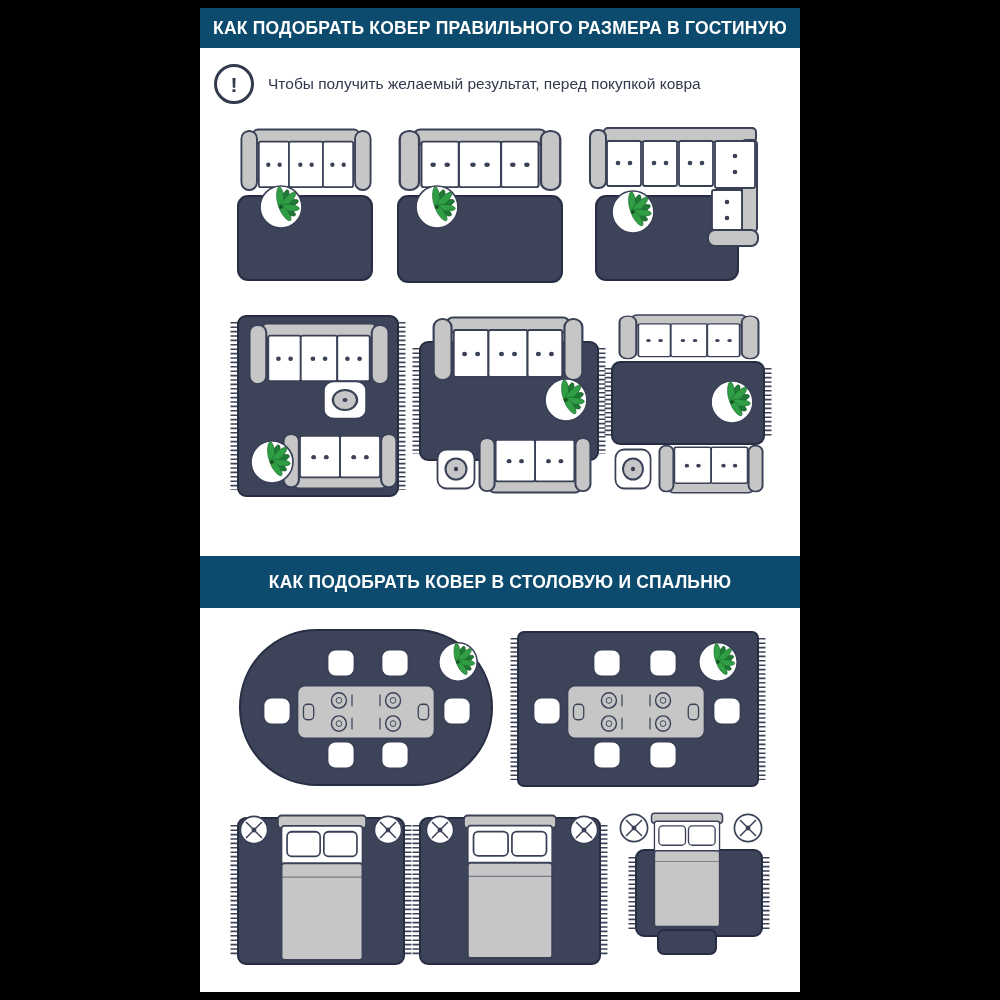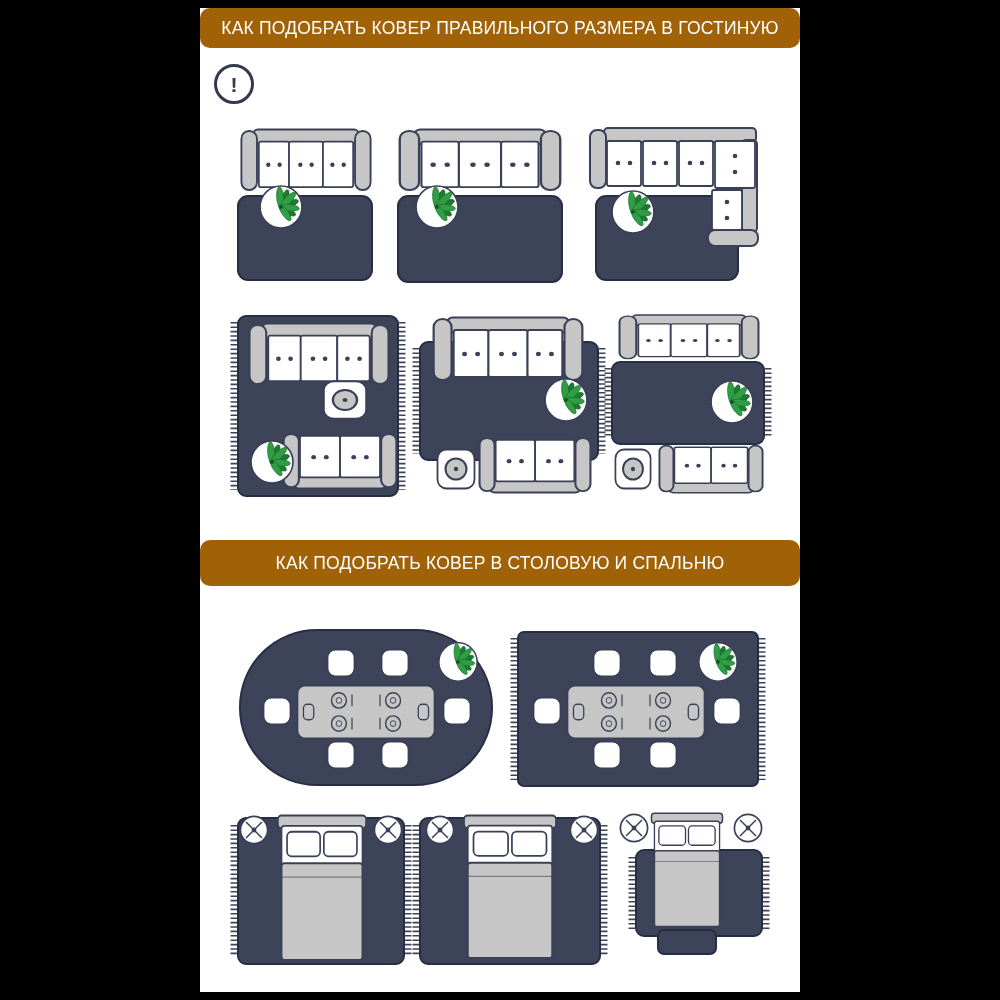--- a/index.html
+++ b/index.html
@@ -8,28 +8,27 @@
     font-family:"Liberation Sans","DejaVu Sans",sans-serif;
     position:relative;overflow:hidden;
   }
   .page{position:absolute;inset:0;background:#000;}
   .content{
     position:absolute;left:200px;top:8px;width:600px;height:984px;
     background:#fff;
   }
   .section-header{
     position:absolute;left:0;width:600px;
-    background:#a16207;color:#fff;
+    background:#0c4a6e;color:#fff;
     display:flex;align-items:center;justify-content:center;
-    font-weight:normal;font-size:17.5px;letter-spacing:.2px;
+    font-weight:bold;font-size:17.5px;letter-spacing:.2px;
     text-align:center;
-    border-radius:10px;
   }
   .header-1{top:0;height:40px;}
-  .header-2{top:532px;height:46px;}
+  .header-2{top:548px;height:52px;}
   .warning{position:absolute;left:14px;top:56px;width:572px;display:flex;align-items:center;gap:14px;}
   .warn-icon{
     flex:0 0 auto;width:34px;height:34px;border:3px solid #333a4d;border-radius:50%;
     display:flex;align-items:center;justify-content:center;
     color:#333a4d;font-weight:bold;font-size:21px;line-height:1;
   }
   .warn-text{
     color:#333a4d;font-size:15.5px;line-height:1.55;font-weight:500;
   }
   svg.diag{position:absolute;left:0;display:block;}
@@ -56,21 +55,21 @@
 <div class="page">
   <div class="content">
 
     <div class="section-header header-1">КАК ПОДОБРАТЬ КОВЕР ПРАВИЛЬНОГО РАЗМЕРА В ГОСТИНУЮ</div>
 
     <div class="warning">
       <div class="warn-icon">
         <span>!</span>
       </div>
       <div class="warn-text">
-        <br>
+        <span>Чтобы получить желаемый результат, перед покупкой ковра</span><br>
       </div>
     </div>
 
     <svg width="0" height="0" style="position:absolute" aria-hidden="true">
       <defs>
         <symbol id="sofa3" viewBox="0 0 140 66" preserveAspectRatio="none">
           <rect class="g" x="14" y="1.5" width="112" height="15" rx="5"></rect>
           <rect class="g" x="1.5" y="3" width="16.5" height="61" rx="8"></rect>
           <rect class="g" x="122" y="3" width="16.5" height="61" rx="8"></rect>
           <rect class="w" x="20" y="14" width="32" height="47" rx="2"></rect>

